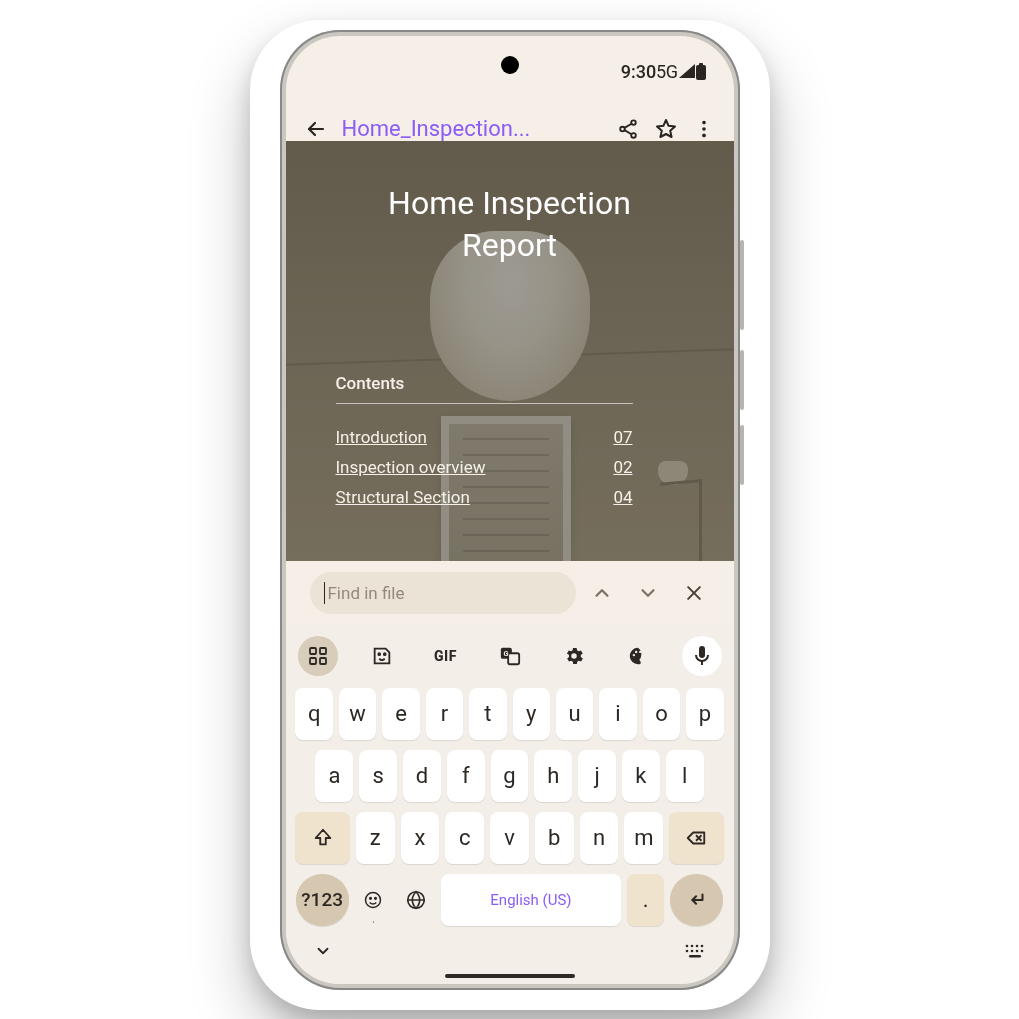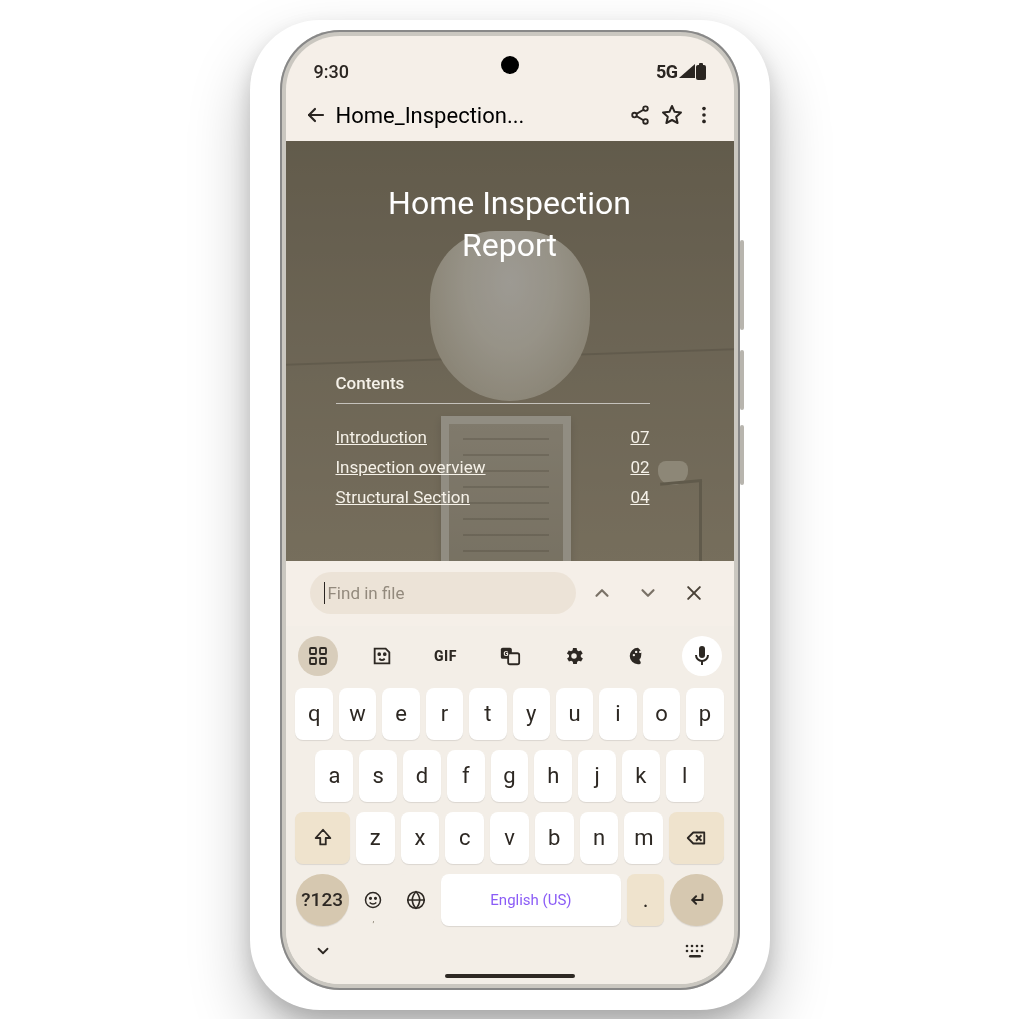--- a/index.html
+++ b/index.html
@@ -43,27 +43,27 @@
     overflow: hidden;
     position: relative;
     display: flex; flex-direction: column;
   }
   .camera-hole {
     position: absolute; top: 20px; left: 50%; transform: translateX(-50%);
     width: 18px; height: 18px; border-radius: 50%;
     background: #000; z-index: 50;
   }
   .status-bar {
-    height: 58px; display: flex; align-items: flex-end; justify-content: space-between;
+    height: 58px; display: flex; align-items: flex-end; justify-content: flex-end;
     padding: 0 28px 8px; font-size: 18px; font-weight: 500; color: #2a2521;
   }
-  .status-right { display:flex; align-items:center; font-weight:700; letter-spacing:-0.5px;}
+  .status-right { display:flex; align-items:center; font-weight:400; letter-spacing:-0.5px;}
   .app-bar {
-    height: 56px; display: flex; align-items: center; gap: 8px;
-    padding: 0 18px; color: #000000;
+    height: 56px; display: flex; align-items: flex-end; gap: 14px;
+    padding: 0 18px; color: #8b5cf6;
   }
   .app-bar .title { flex:1; font-size: 22px; font-weight: 400; white-space:nowrap; overflow:hidden; text-overflow:ellipsis; }
   .icn { width: 24px; height: 24px; display:inline-flex; align-items:center; justify-content:center; }
   .doc-area {
     flex: 0 0 420px;
     position: relative; overflow: hidden;
     background: linear-gradient(180deg, #8d8576 0%, #9a927f 40%, #b5ab92 100%);
   }
   .room-wall { position:absolute; inset:0; background:linear-gradient(180deg,#928972 0%,#a79d85 55%, #b6ab90 100%); }
   .ceiling-line { position:absolute; left:-40px; right:-40px; top:215px; height:2px; background:rgba(0,0,0,0.12); transform:rotate(-2deg);}
@@ -89,21 +89,21 @@
   .floor-lamp .stick { position:absolute; right:12px; top:40px; width:3px; height:180px; background:#8f8872;}
   .floor-lamp .arm { position:absolute; right:12px; top:38px; width:42px; height:3px; background:#8f8872; transform-origin:right; transform:rotate(-5deg);}
   .floor-lamp .shade { position:absolute; left:-6px; top:20px; width:30px; height:24px; border-radius:8px 8px 14px 14px; background:#e0d9c2;}
   .dark-overlay { position:absolute; inset:0; background:rgba(40,35,28,0.45);}
   .doc-title {
     position:absolute; top:42px; left:0; right:0; text-align:center;
     color:#fff; font-size:32px; font-weight:400; line-height:1.3;
     font-family: Georgia, 'Times New Roman', serif;
   }
   .contents-block {
-    position:absolute; left:50px; right:84px; top:232px; color:#f5f1e8;
+    position:absolute; left:50px; right:101px; top:232px; color:#f5f1e8;
   }
   .contents-heading { font-size:17px; font-weight:500; padding-bottom:10px; border-bottom:1px solid rgba(255,255,255,0.6); margin-bottom:18px;}
   .toc-row { display:flex; justify-content:space-between; font-size:17px; padding:5px 0;text-decoration:underline; }
   .find-strip {
     height: 70px; background:#f5efe8; display:flex; align-items:center; gap:6px;
     padding: 0 20px 0 24px;
   }
   .find-input-wrap {
     flex:1; height:42px; background:#ece3d7; border-radius:22px;
     display:flex; align-items:center; padding:0 14px;

